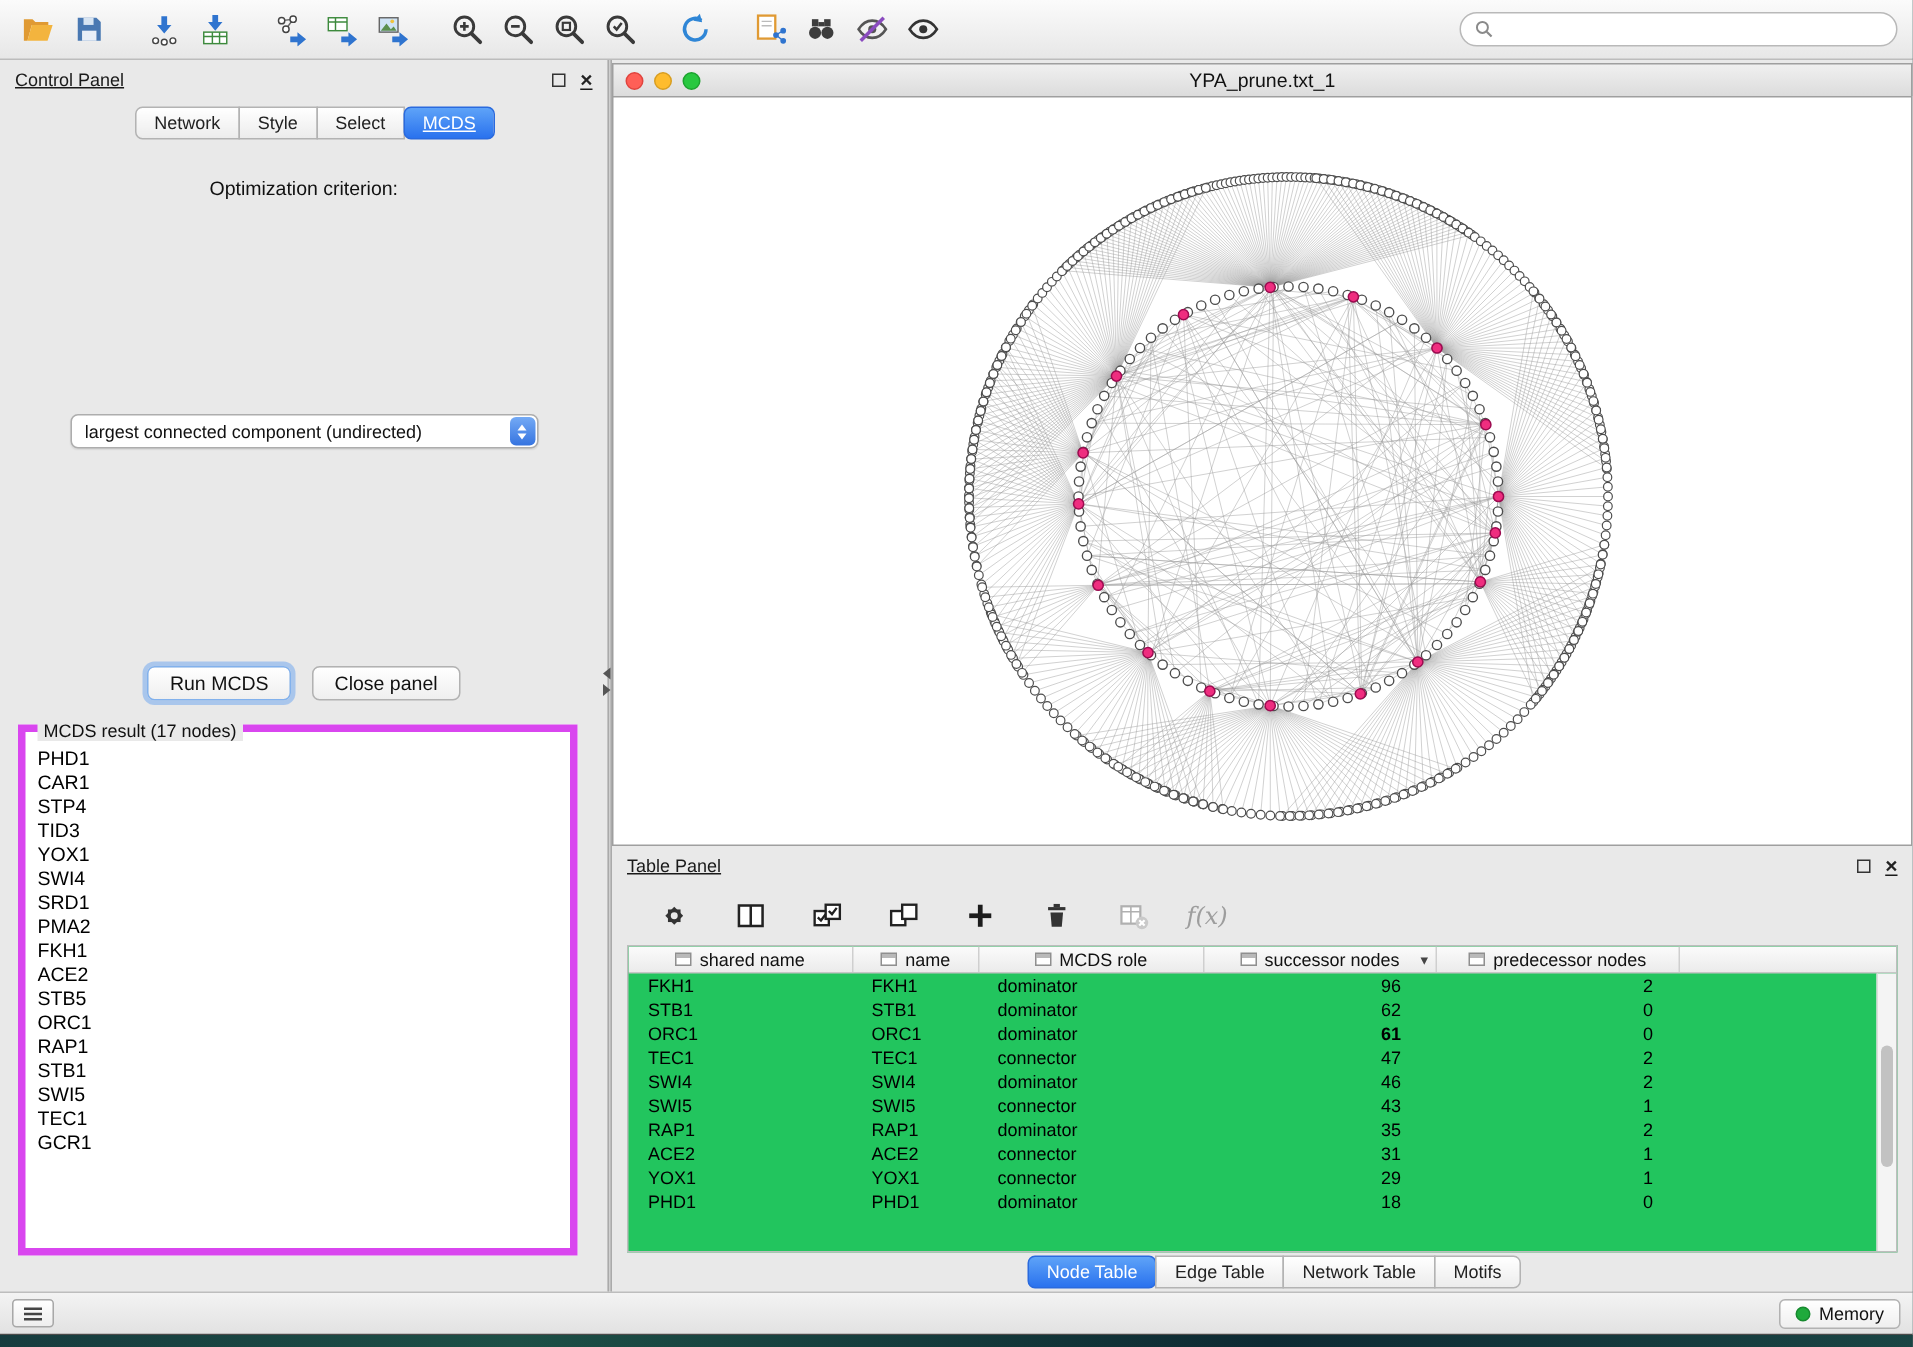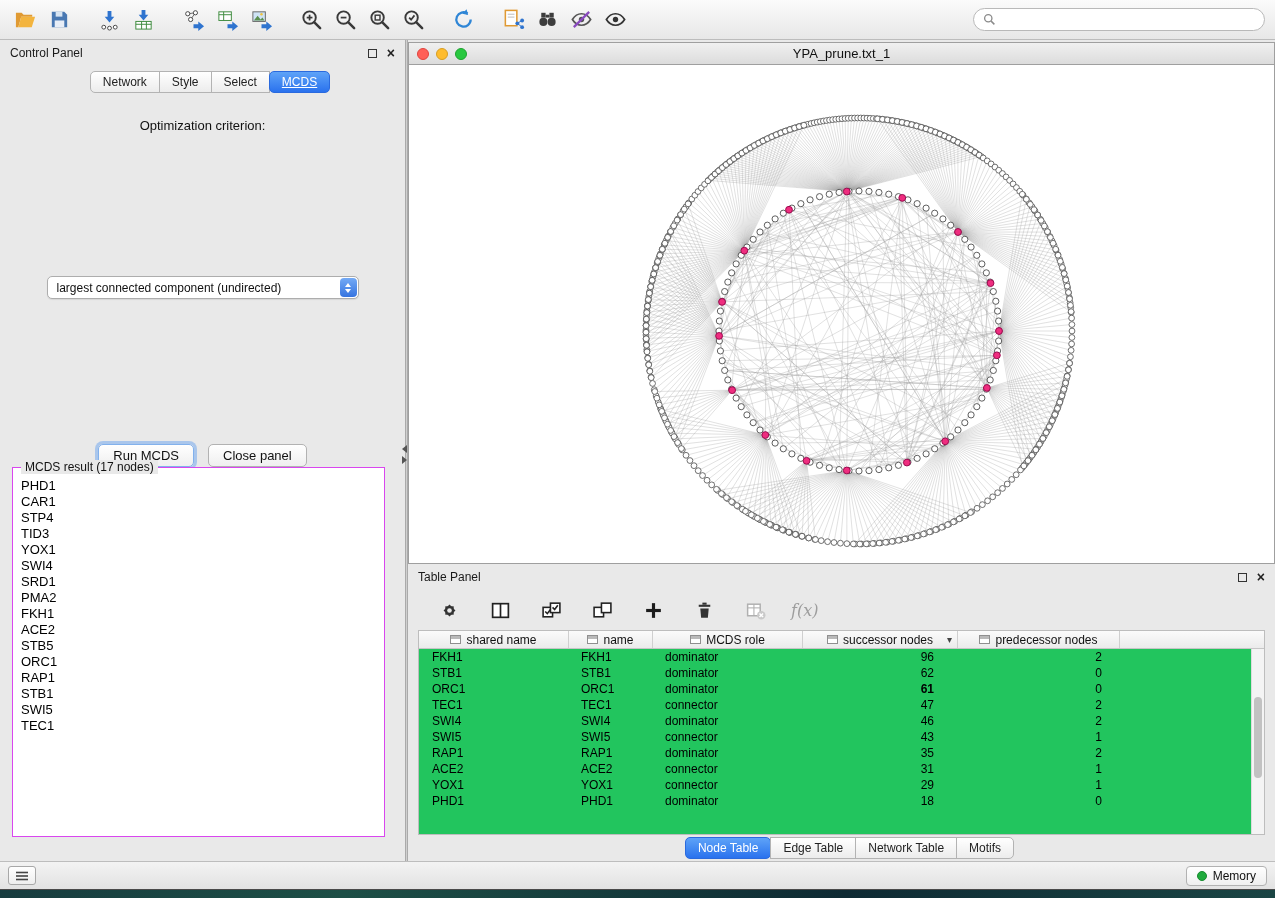--- a/index.html
+++ b/index.html
@@ -20,21 +20,21 @@
   .search-wrap { margin-left:auto; display:flex; align-items:center; background:#fff;
     border:1px solid #b9b9b9; border-radius:12px; height:23px; width:292px; padding:0 9px; gap:6px; }
   .search-wrap input { border:none; outline:none; flex:1; font-size:12px; background:transparent; }
 
   
   .main { flex:1; display:flex; min-height:0; }
 
   
   .control-panel { width:405px; flex:none; background:#e9e9e9; display:flex; flex-direction:column; }
   .panel-header { height:26px; flex:none; display:flex; align-items:center; padding:0 10px;
-    font-size:12px; color:#1a1a1a; }
+    font-size:12px; color:#1a1a1a;text-decoration:underline; }
   .ph-title { flex:1; }
   .ph-btn { margin-left:10px; color:#222; font-size:14px; font-weight:bold; line-height:1;
     display:flex; align-items:center; }
   .float-ic { width:9px; height:9px; border:1.5px solid #333; display:inline-block; }
   .tabbar { height:32px; flex:none; display:flex; justify-content:center; align-items:center; }
   .tab { font-size:12px; padding:3px 12px; background:linear-gradient(#ffffff,#ececec);
     border:1px solid #b3b3b3; margin-left:-1px; color:#222; }
   .tab:first-child { border-radius:5px 0 0 5px; margin-left:15px; }
   .tab.active { background:linear-gradient(#5ea3f8,#2a72ee); border-color:#2a6ade; color:#fff;
     border-radius:5px;text-decoration:underline; }
@@ -47,21 +47,21 @@
   .dd-cap { position:absolute; right:1px; top:1px; bottom:1px; width:17px; border-radius:4px;
     background:linear-gradient(#74aaf5,#3674e0); display:flex; flex-direction:column;
     align-items:center; justify-content:center; gap:2px; }
   .dd-cap i { width:0; height:0; border-left:3.5px solid transparent; border-right:3.5px solid transparent; }
   .dd-up { border-bottom:4px solid #fff; }
   .dd-down { border-top:4px solid #fff; }
   .btn-row { margin-top:15px; display:flex; gap:14px; }
   .btn { font-size:13px; padding:3px 14px; background:linear-gradient(#ffffff,#efefef);
     border:1px solid #b2b2b2; border-radius:5px; color:#111; }
   .btn.focus { border-color:#82b1ec; box-shadow:0 0 0 3px rgba(116,169,238,.55); }
-  .result-box { flex:1; margin:0 20px 24px 12px; border:1px solid #d946ef; background:#fff;
+  .result-box { flex:1; margin:16px 20px 24px 12px; border:5px solid #d946ef; background:#fff;
     position:relative; padding:10px 8px 8px; }
   .result-title { position:absolute; top:-8px; left:8px; background:#e9e9e9; padding:0 4px;
     font-size:12px; color:#111; }
   .result-list { font-size:13px; line-height:16px; color:#000; overflow:hidden; height:100%; }
 
   
   .v-splitter { width:3px; flex:none; background:#cfcfcf; border-left:1px solid #aaa;
     border-right:1px solid #aaa; position:relative; }
   .split-handle { position:absolute; top:405px; left:-4px; display:flex; flex-direction:column; gap:3px; }
   .tri-l { width:0; height:0; border-top:4px solid transparent; border-bottom:4px solid transparent;
@@ -319,20 +319,21 @@
             <div>SRD1</div>
             <div>PMA2</div>
             <div>FKH1</div>
             <div>ACE2</div>
             <div>STB5</div>
             <div>ORC1</div>
             <div>RAP1</div>
             <div>STB1</div>
             <div>SWI5</div>
             <div>TEC1</div>
+            <div>GCR1</div>
           </div>
       </div>
     </div>
 
     <div class="v-splitter">
       <span class="split-handle">
           <i class="tri-l"></i>
           <i class="tri-r"></i>
         </span>
     </div>

